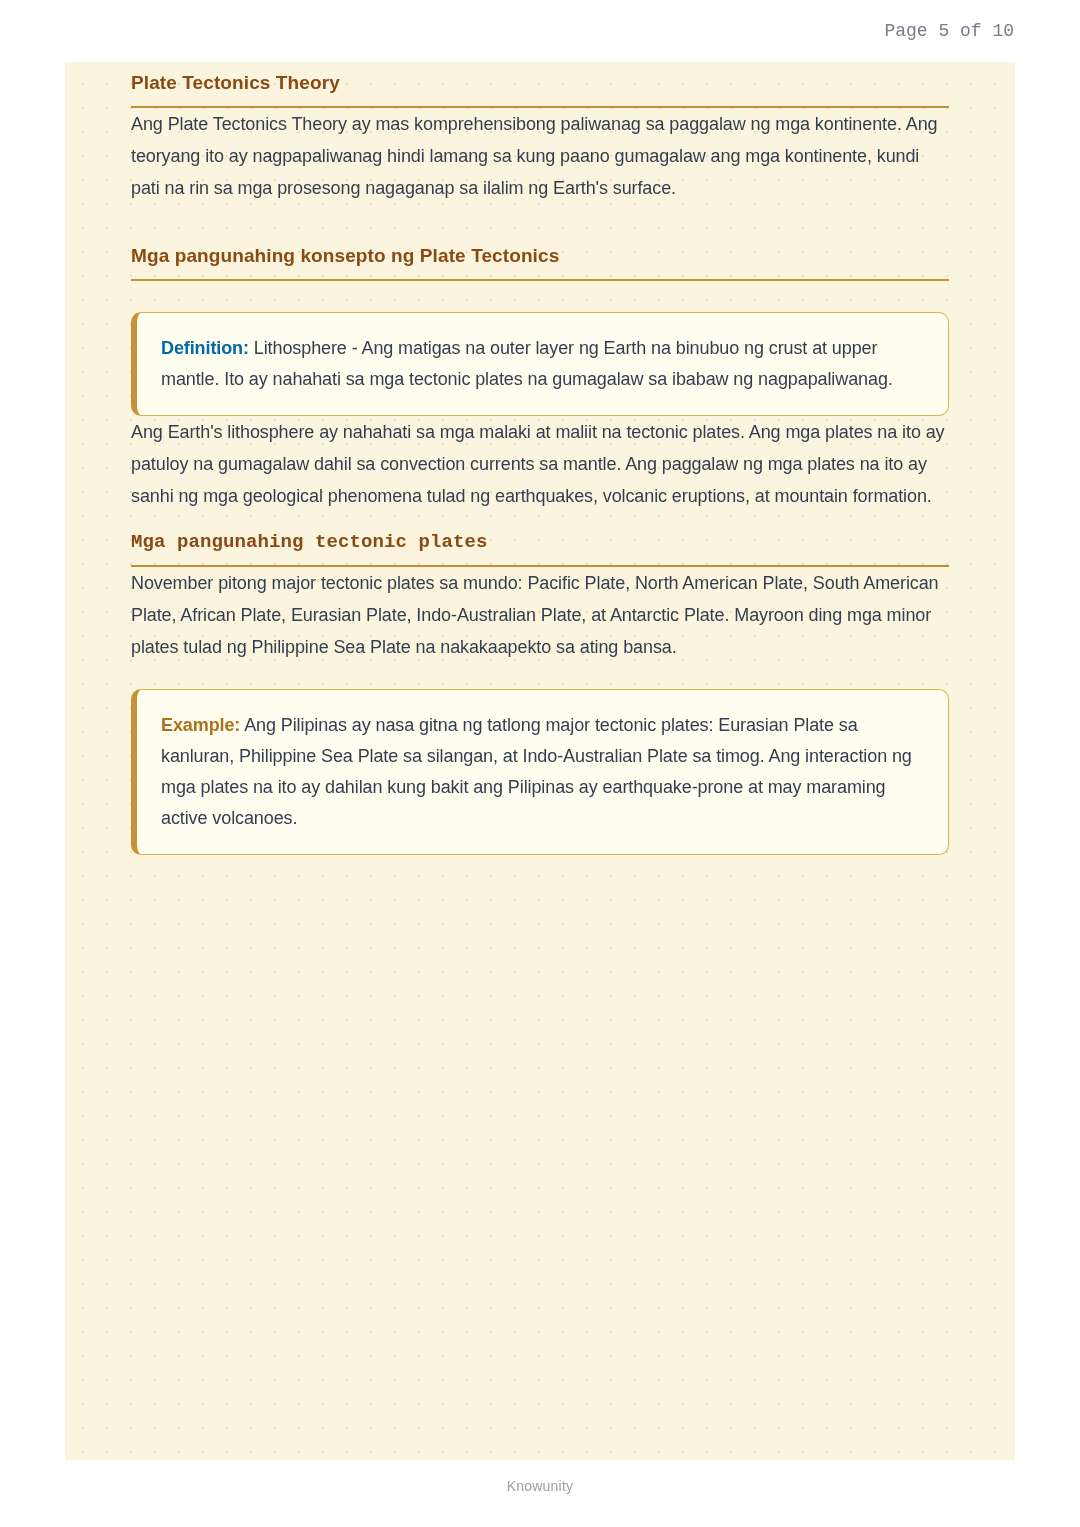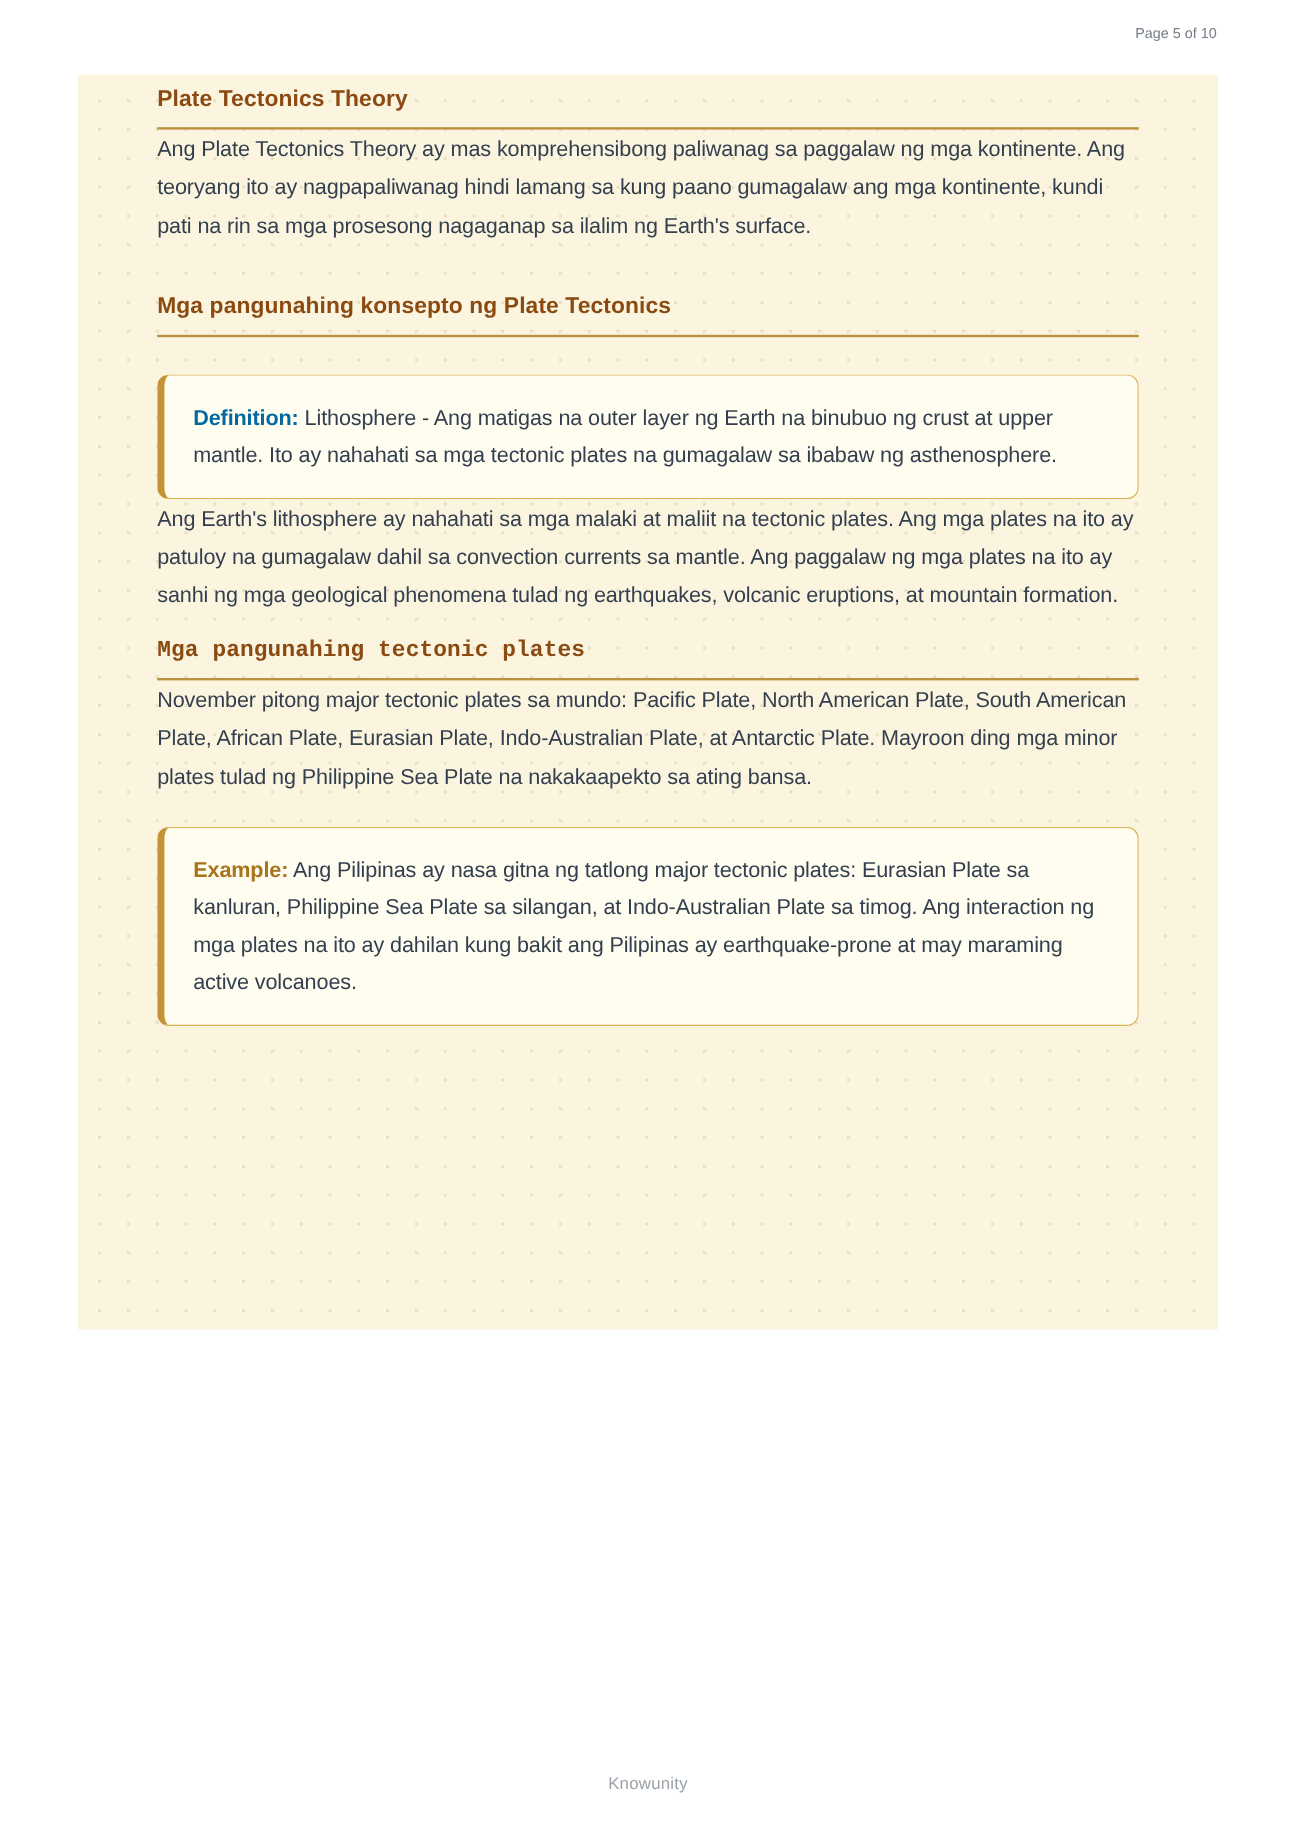--- a/index.html
+++ b/index.html
@@ -9,31 +9,31 @@
     position: relative;
     background: #ffffff;
     font-family: "Liberation Sans", sans-serif;
     overflow: hidden;
   }
 
   .page-number {
     position: absolute;
     top: 21px;
     right: 66px;
-    font-family: Liberation Sans, sans-serif;
-    font-size: 12px;
+    font-family: Liberation Mono, monospace;
+    font-size: 18px;
     color: #767d87;
   }
 
   .sheet {
     position: absolute;
     left: 65px;
     top: 62px;
     width: 950px;
-    height: 1046px;
+    height: 1398px;
     box-sizing: border-box;
     padding: 9px 66px 0 66px;
     background-color: #fbf5df;
     background-image: radial-gradient(circle, rgba(125,105,45,0.16) 1.1px, transparent 1.6px);
     background-size: 24px 24px;
     background-position: 6px 10px;
   }
 
   .h {
     margin: 0;
@@ -105,21 +105,21 @@
   <div class="rule"></div>
 
   <p class="body mt30">Ang Plate Tectonics Theory ay mas komprehensibong paliwanag sa paggalaw ng mga kontinente. Ang teoryang ito ay nagpapaliwanag hindi lamang sa kung paano gumagalaw ang mga kontinente, kundi pati na rin sa mga prosesong nagaganap sa ilalim ng Earth's surface.</p>
 
   <h2 class="h mt30">Mga pangunahing konsepto ng Plate Tectonics</h2>
   <div class="rule"></div>
 
   <div class="callout mt31">
     <p>
       <span class="label def">Definition:</span>
-      <span>Lithosphere - Ang matigas na outer layer ng Earth na binubuo ng crust at upper mantle. Ito ay nahahati sa mga tectonic plates na gumagalaw sa ibabaw ng asthenosphere.</span>
+      <span>Lithosphere - Ang matigas na outer layer ng Earth na binubuo ng crust at upper mantle. Ito ay nahahati sa mga tectonic plates na gumagalaw sa ibabaw ng nagpapaliwanag.</span>
     </p>
   </div>
 
 
   <p class="body mt36">Ang Earth's lithosphere ay nahahati sa mga malaki at maliit na tectonic plates. Ang mga plates na ito ay patuloy na gumagalaw dahil sa convection currents sa mantle. Ang paggalaw ng mga plates na ito ay sanhi ng mga geological phenomena tulad ng earthquakes, volcanic eruptions, at mountain formation.</p>
 
   <h2 class="h mt34">Mga pangunahing tectonic plates</h2>
   <div class="rule"></div>
 
   <p class="body mt30">November pitong major tectonic plates sa mundo: Pacific Plate, North American Plate, South American Plate, African Plate, Eurasian Plate, Indo-Australian Plate, at Antarctic Plate. Mayroon ding mga minor plates tulad ng Philippine Sea Plate na nakakaapekto sa ating bansa.</p>

